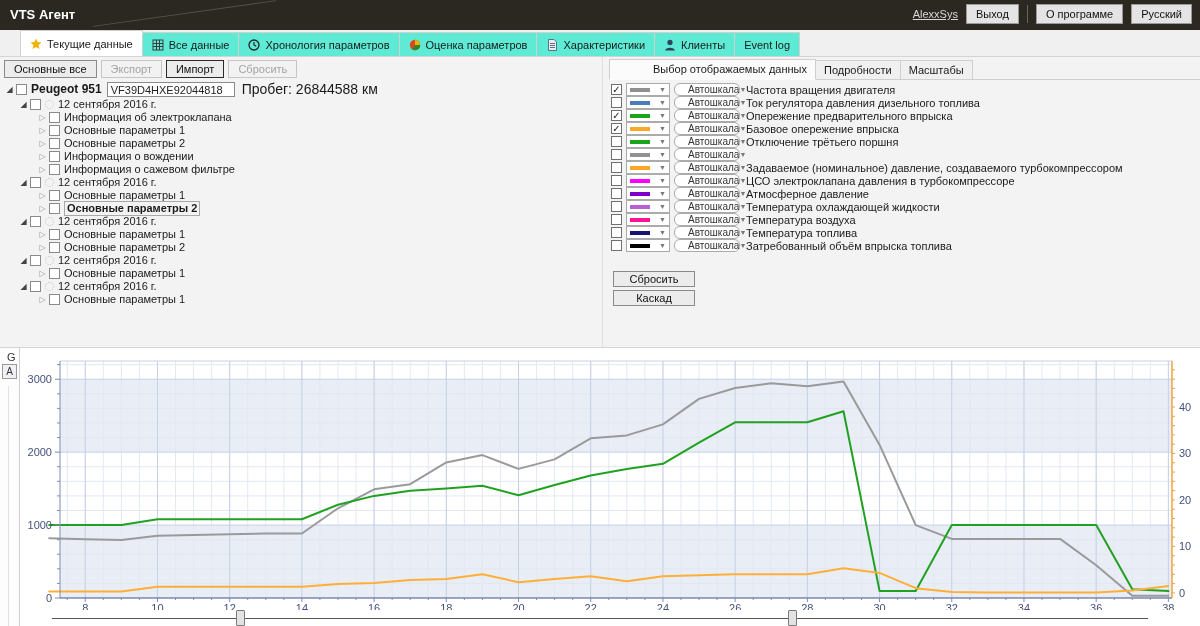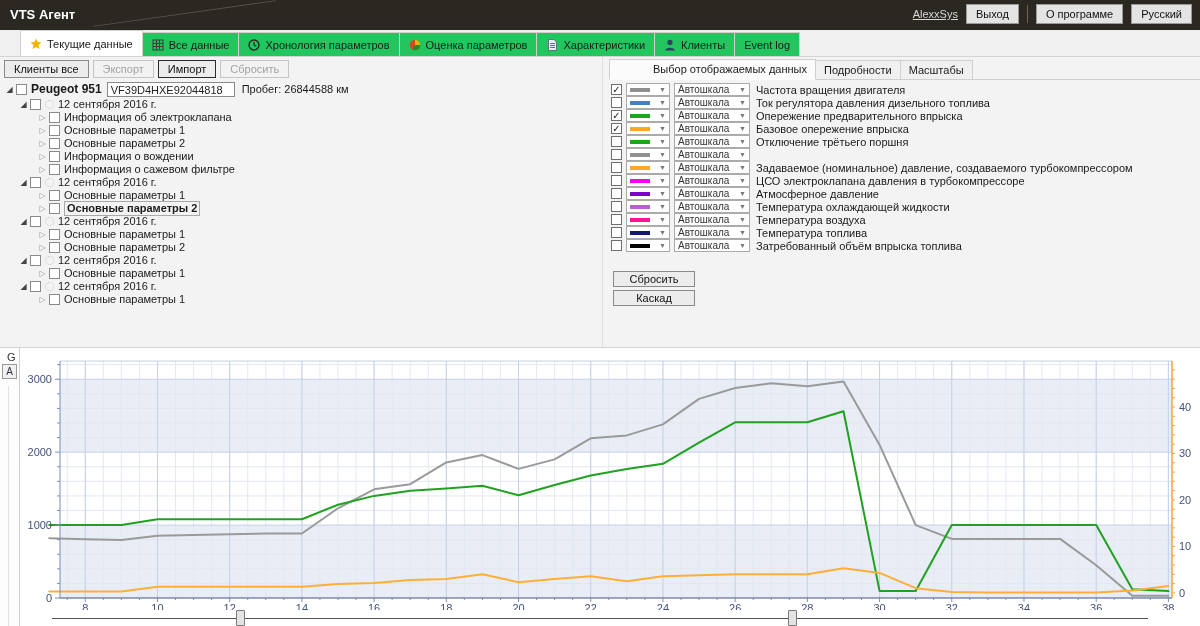--- a/index.html
+++ b/index.html
@@ -10,21 +10,21 @@
   .titlebar { position:absolute; left:0; top:0; width:1200px; height:30px; background:#2b2822; color:#fff; z-index:5; }
   .app-title { position:absolute; left:10px; top:7px; font-size:13px; font-weight:bold; }
   .deco-line { position:absolute; left:92px; top:13px; width:185px; height:1px; background:#57524a; transform:rotate(-8deg); }
   .tb-right { position:absolute; right:8px; top:4px; display:flex; align-items:center; gap:8px; }
   .tb-user { color:#d8d8d8; text-decoration:underline; cursor:pointer; }
   .tb-btn { background:#e4e4e4; border:1px solid #9a9a9a; color:#111; font-size:11px; padding:3px 9px; cursor:pointer; font-family:inherit; }
   .tb-sep { width:1px; height:18px; background:#6a665e; }
 
   
   .tabbar { position:absolute; left:0; top:30px; width:1200px; height:27px; background:#f0f0f0; border-bottom:1px solid #d4d4d4; display:flex; align-items:flex-end; padding-left:20px; z-index:4; }
-  .tab { display:flex; align-items:center; gap:5px; height:24px; padding:0 9px; border:1px solid #d0d0d0; border-bottom:none; background:#22c55e; margin-right:-1px; cursor:pointer; position:relative; }
+  .tab { display:flex; align-items:center; gap:5px; height:24px; padding:0 9px; border:1px solid #d0d0d0; border-bottom:none; background:#5eead4; margin-right:-1px; cursor:pointer; position:relative; }
   .tab.active { background:#ffffff; height:26px; z-index:2; }
   .tab svg { display:block; }
 
   
   .content { position:absolute; left:0; top:57px; width:1200px; height:290px; background:#f3f3f3; }
   .left-pane { position:absolute; left:0; top:0; width:602px; height:290px; }
   .right-pane { position:absolute; left:602px; top:0; width:598px; height:290px; border-left:1px solid #e0e0e0; }
 
   .toolbar { position:absolute; left:4px; top:3px; display:flex; gap:4px; }
   .win-btn { background:#ececec; border:1px solid #8a8a8a; font-size:11px; font-family:inherit; padding:2px 9px; cursor:pointer; color:#111; }
@@ -49,21 +49,21 @@
   .subtab { height:19px; line-height:18px; padding:0 8px; border:1px solid #cfcfcf; border-bottom:none; background:#f0f0f0; margin-right:-1px; cursor:pointer; }
   .subtab.active { background:#fbfbfb; height:21px; margin-bottom:-1px; border-bottom:1px solid #fbfbfb; z-index:2; position:relative;padding-left:43px; }
 
   .param-list { position:absolute; left:8px; top:26px; }
   .p-row { display:flex; align-items:center; height:13px; margin-bottom:0; white-space:nowrap; }
   .p-cb { width:11px; height:11px; border:1px solid #707070; background:#fff; margin-right:4px; flex:0 0 11px; position:relative; cursor:pointer; font-size:10px; line-height:9px; text-align:center; color:#222; }
   .dd { height:13px; border:1px solid #ababab; background:#fff; display:flex; align-items:center; margin-right:4px; cursor:pointer; }
   .dd-color { width:44px; justify-content:space-between; padding:0 3px; }
   .swatch { width:20px; height:4px; }
   .dd-chev { font-size:7px; color:#777; }
-  .dd-scale { width:76px; justify-content:space-between; padding:0 3px; font-size:10px; color:#333; }
+  .dd-scale { width:66px; justify-content:space-between; padding:0 13px; font-size:10px; color:#333;border-radius:6px; }
   .p-label { margin-left:2px; }
 
   .rp-buttons { position:absolute; left:10px; top:214px; display:flex; flex-direction:column; gap:3px; }
   .rp-buttons .win-btn { width:82px; padding:1px 0; }
 
   
   .chart-panel { position:absolute; left:0; top:347px; width:1200px; height:279px; background:#ffffff; border-top:1px solid #d5d5d5; }
   .side-strip { position:absolute; left:0; top:0; width:20px; height:279px; border-right:1px solid #cfcfcf; background:#fdfdfd; }
   .g-label { position:absolute; left:7px; top:3px; font-size:11px; color:#333; }
   .a-btn { position:absolute; left:2px; top:16px; width:15px; height:15px; border:1px solid #9a9a9a; background:#f1f1f1; font-size:10px; font-family:inherit; line-height:12px; text-align:center; cursor:pointer; padding:0; color:#334; }
@@ -137,32 +137,32 @@
       <span>Клиенты</span>
     </div>
     <div class="tab">
       <span>Event log</span>
     </div>
   </div>
 
 <div class="content">
   <div class="left-pane">
     <div class="toolbar">
-      <button class="win-btn">Клиенты все</button>
+      <button class="win-btn">Основные все</button>
       <button class="win-btn" disabled="">Экспорт</button>
       <button class="win-btn default">Импорт</button>
       <button class="win-btn" disabled="">Сбросить</button>
     </div>
     <div class="tree" id="tree">
         <div class="t-row t-root">
           <span class="t-exp">◢</span>
           <span class="t-cb"></span>
           <span class="t-label">Peugeot 951</span>
           <input class="vin-input" type="text" value="VF39D4HXE92044818" style="">
-          <span class="t-label" style="font-weight: normal; font-size: 11px;">Пробег: 26844588 км</span>
+          <span class="t-label" style="font-weight: normal; font-size: 14px;">Пробег: 26844588 км</span>
         </div>
         <div class="t-row" style="padding-left: 14px;">
           <span class="t-exp">◢</span>
           <span class="t-cb"></span>
           <span class="t-spin"></span>
           <span class="t-label">12 сентября 2016 г.</span>
         </div>
         <div class="t-row" style="padding-left: 33px;">
           <span class="t-exp hollow">▷</span>
           <span class="t-cb"></span>

